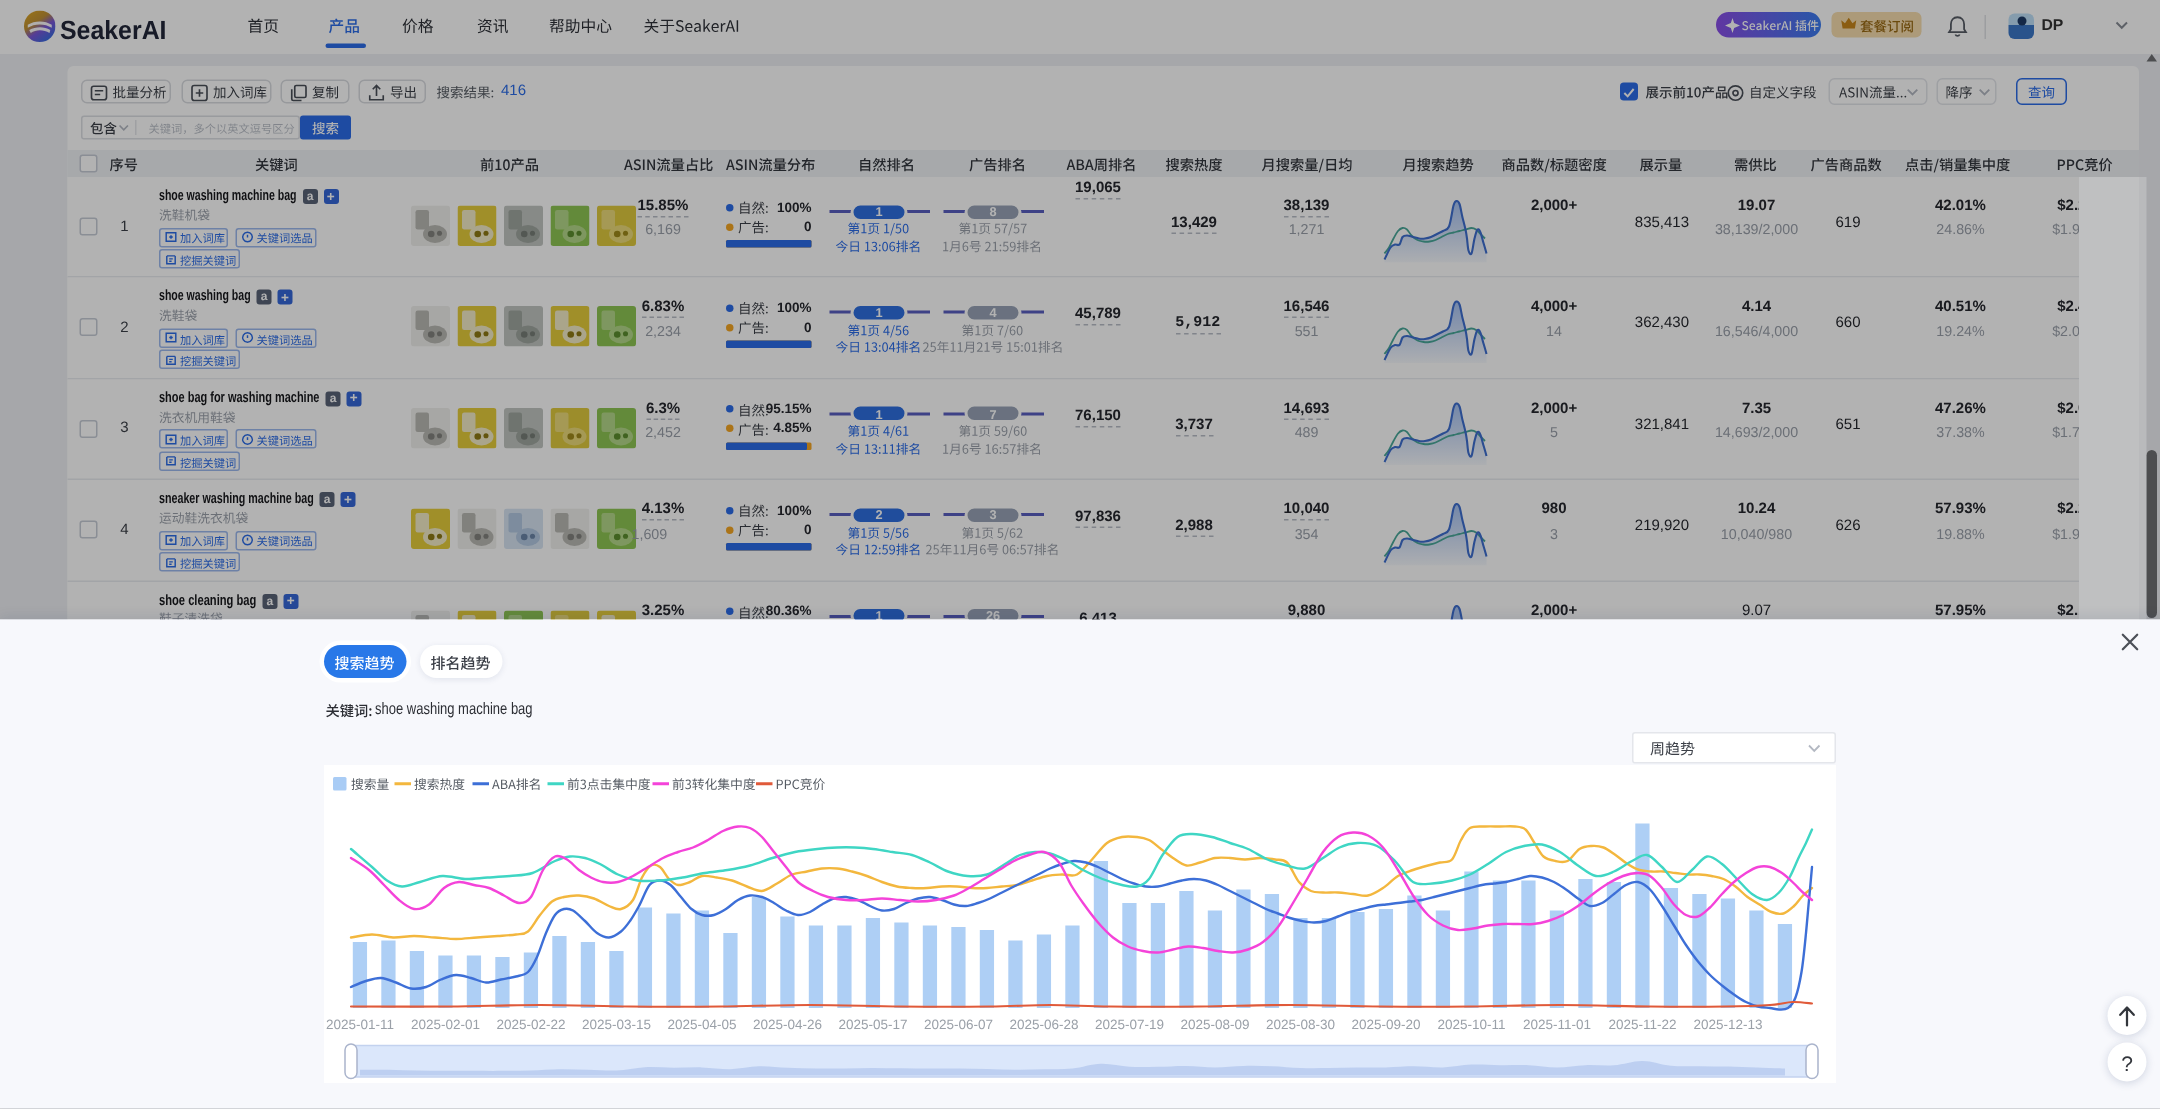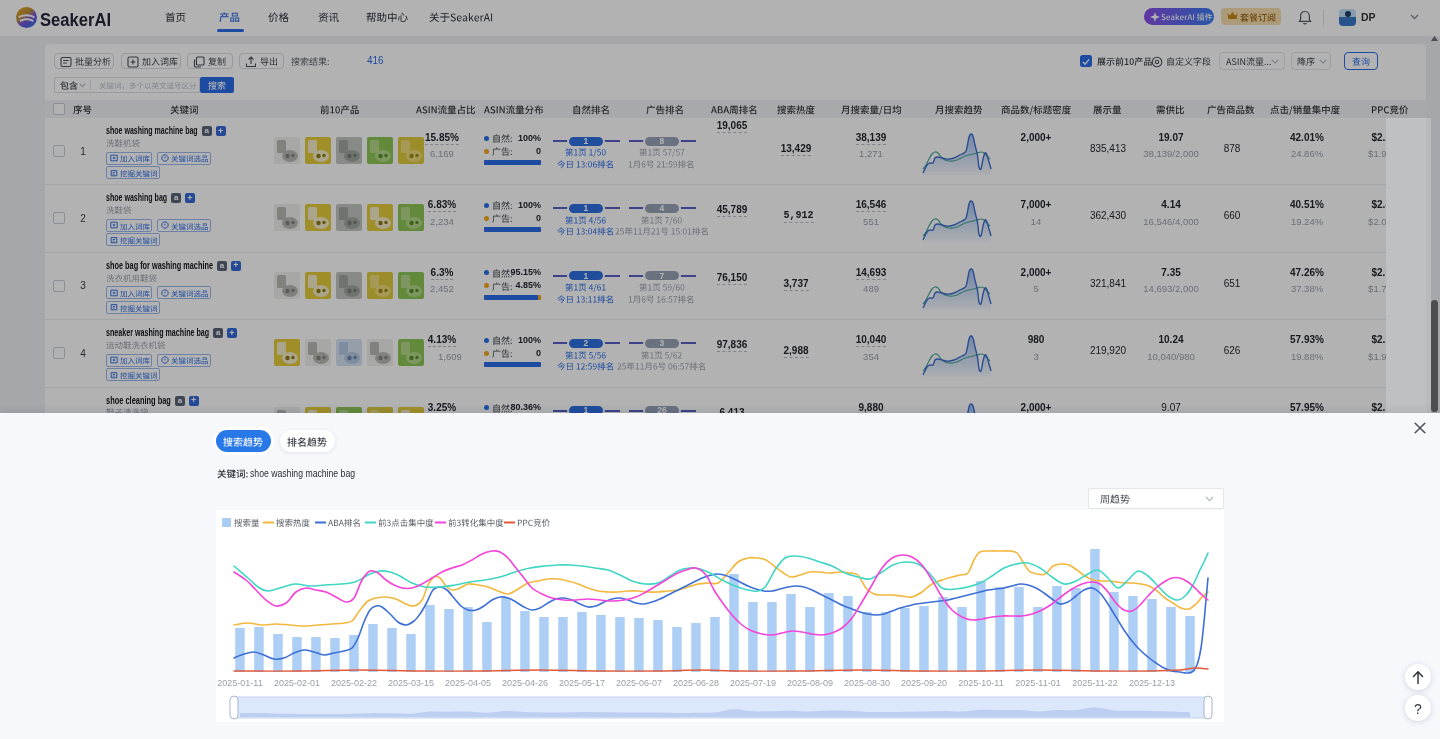--- a/index.html
+++ b/index.html
@@ -342,21 +342,21 @@
   </svg>
 <svg class="ab" style="left:291.0px;top:57.0px;" width="40" height="12" viewBox="0 0 40 12" fill="#555b63">
     <g transform="translate(0,7.92) scale(0.00900,-0.00900)">
       <use href="#q47" x="0"></use>
       <use href="#q48" x="1000"></use>
       <use href="#q49" x="2000"></use>
       <use href="#q50" x="3000"></use>
       <use href="#q51" x="4000"></use>
     </g>
   </svg>
-<span class="ab" style="top:56.0px;left:334.0px;font-size:10.0px;color:#2b6ce8;margin-left:33px;">416</span>
+<span class="ab" style="top:56.0px;left:334.0px;font-size:10.0px;color:#2b6ce8;">416</span>
 <div class="ab" style="left:1080px;top:55px;width:12px;height:12px;border-radius:2.5px;background:#2b6ce8"></div>
 <svg class="ab" style="left:1082px;top:57.5px" width="8" height="8" viewBox="0 0 9 8">
     <path d="M1 4 L3.5 6.5 L8 1" fill="none" stroke="#fff" stroke-width="1.5"></path>
   </svg>
 <svg class="ab" style="left:1097.0px;top:57.0px;" width="57" height="12" viewBox="0 0 57 12" fill="#3c4048">
     <g transform="translate(0,7.92) scale(0.00900,-0.00900)">
       <use href="#q52" x="0"></use>
       <use href="#q53" x="1000"></use>
       <use href="#q54" x="2000"></use>
       <use href="#q55" x="3000"></use>
@@ -786,21 +786,21 @@
       </defs>
       <path d="M2.0,44.0C2.7,42.7 4.8,37.7 6.0,36.0C7.2,34.3 8.0,34.3 9.0,34.0C10.0,33.7 11.2,34.8 12.0,34.0C12.8,33.2 13.2,30.0 14.0,29.0C14.8,28.0 15.8,28.0 17.0,28.0C18.2,28.0 19.7,28.7 21.0,29.0C22.3,29.3 23.7,29.8 25.0,30.0C26.3,30.2 27.7,30.2 29.0,30.0C30.3,29.8 31.7,29.5 33.0,29.0C34.3,28.5 35.7,27.7 37.0,27.0C38.3,26.3 39.7,25.8 41.0,25.0C42.3,24.2 43.8,24.8 45.0,22.0C46.2,19.2 47.2,10.8 48.0,8.0C48.8,5.2 49.3,5.2 50.0,5.0C50.7,4.8 51.3,5.2 52.0,7.0C52.7,8.8 53.3,13.2 54.0,16.0C54.7,18.8 55.5,21.7 56.0,24.0C56.5,26.3 56.7,27.7 57.0,30.0C57.3,32.3 57.5,36.3 58.0,38.0C58.5,39.7 59.3,41.3 60.0,40.0C60.7,38.7 61.3,32.7 62.0,30.0C62.7,27.3 63.3,24.7 64.0,24.0C64.7,23.3 65.3,24.5 66.0,26.0C66.7,27.5 67.3,30.7 68.0,33.0C68.7,35.3 69.7,38.8 70.0,40.0L70,46 L2,46 Z" fill="url(#mg)"></path>
       <path d="M2.0,40.0C2.5,39.3 4.0,37.7 5.0,36.0C6.0,34.3 7.0,31.8 8.0,30.0C9.0,28.2 10.0,26.2 11.0,25.0C12.0,23.8 13.0,23.2 14.0,23.0C15.0,22.8 16.0,23.2 17.0,24.0C18.0,24.8 18.8,26.8 20.0,28.0C21.2,29.2 22.7,30.3 24.0,31.0C25.3,31.7 26.7,31.8 28.0,32.0C29.3,32.2 30.7,32.2 32.0,32.0C33.3,31.8 34.7,31.5 36.0,31.0C37.3,30.5 38.7,29.7 40.0,29.0C41.3,28.3 42.7,27.5 44.0,27.0C45.3,26.5 46.7,26.3 48.0,26.0C49.3,25.7 50.7,25.3 52.0,25.0C53.3,24.7 54.7,24.3 56.0,24.0C57.3,23.7 58.8,23.0 60.0,23.0C61.2,23.0 62.0,23.3 63.0,24.0C64.0,24.7 65.0,26.0 66.0,27.0C67.0,28.0 68.5,29.5 69.0,30.0" fill="none" stroke="#4aa89a" stroke-width="1.2"></path>
       <path d="M2.0,44.0C2.7,42.7 4.8,37.7 6.0,36.0C7.2,34.3 8.0,34.3 9.0,34.0C10.0,33.7 11.2,34.8 12.0,34.0C12.8,33.2 13.2,30.0 14.0,29.0C14.8,28.0 15.8,28.0 17.0,28.0C18.2,28.0 19.7,28.7 21.0,29.0C22.3,29.3 23.7,29.8 25.0,30.0C26.3,30.2 27.7,30.2 29.0,30.0C30.3,29.8 31.7,29.5 33.0,29.0C34.3,28.5 35.7,27.7 37.0,27.0C38.3,26.3 39.7,25.8 41.0,25.0C42.3,24.2 43.8,24.8 45.0,22.0C46.2,19.2 47.2,10.8 48.0,8.0C48.8,5.2 49.3,5.2 50.0,5.0C50.7,4.8 51.3,5.2 52.0,7.0C52.7,8.8 53.3,13.2 54.0,16.0C54.7,18.8 55.5,21.7 56.0,24.0C56.5,26.3 56.7,27.7 57.0,30.0C57.3,32.3 57.5,36.3 58.0,38.0C58.5,39.7 59.3,41.3 60.0,40.0C60.7,38.7 61.3,32.7 62.0,30.0C62.7,27.3 63.3,24.7 64.0,24.0C64.7,23.3 65.3,24.5 66.0,26.0C66.7,27.5 67.3,30.7 68.0,33.0C68.7,35.3 69.7,38.8 70.0,40.0" fill="none" stroke="#3e6fd0" stroke-width="1.4"></path>
     </svg></div>
 <span class="ab" style="top:133.0px;left:1020.6px;font-size:10.0px;color:#26282e;font-weight:700;">2,000+</span>
 <span class="ab" style="top:149.2px;left:996px;font-size:12px;color:#9aa0aa;margin-top:38px;">45</span>
 <span class="ab" style="top:144.0px;left:1089.9px;font-size:10.0px;color:#26282e;">835,413</span>
 <span class="ab" style="top:133.0px;left:1158.5px;font-size:10.0px;color:#26282e;font-weight:700;">19.07</span>
 <span class="ab" style="top:149.2px;left:1143.3px;font-size:9.5px;color:#9aa0aa;">38,139/2,000</span>
-<span class="ab" style="top:144.0px;left:1223.7px;font-size:10.0px;color:#26282e;">878</span>
+<span class="ab" style="top:144.0px;left:1223.7px;font-size:10.0px;color:#26282e;">619</span>
 <span class="ab" style="top:133.0px;left:1290.0px;font-size:10.0px;color:#26282e;font-weight:700;">42.01%</span>
 <span class="ab" style="top:149.2px;left:1290.9px;font-size:9.5px;color:#9aa0aa;text-align:right;">24.86%</span>
 <span class="ab" style="top:133.0px;left:1371.5px;font-size:10.0px;color:#26282e;font-weight:700;">$2.27</span>
 <span class="ab" style="top:149.2px;left:1368.1px;font-size:9.5px;color:#9aa0aa;">$1.94</span>
 <div class="ab" style="left:45px;top:185.4px;width:1381px;height:67.4px;background:#fff;border-bottom:1px solid #e9ebef"></div>
 <div class="ab" style="left:53px;top:212.4px;width:12px;height:12px;border-radius:2px;border:1px solid #c6ccd6;background:#fff"></div>
 <span class="ab" style="top:213.9px;left:80.2px;font-size:10.0px;color:#3c4048;">2</span>
 <span class="ab" style="top:193.4px;left:106.0px;font-size:10.0px;color:#17181c;font-weight:700;transform:scaleX(0.705);transform-origin:0 50%;">shoe washing bag</span>
 <div class="ab" style="left:171.1px;top:193.4px;width:10px;height:10px;border-radius:2px;background:#5a6478"></div>
 <span class="ab" style="top:194.4px;left:173.9px;font-size:8.0px;color:#fff;font-weight:700;">a</span>
@@ -977,21 +977,21 @@
       <defs>
         <linearGradient id="mg" x1="0" y1="0" x2="0" y2="1">
           <stop offset="0" stop-color="#5b8fe8" stop-opacity="0.55"></stop>
           <stop offset="1" stop-color="#5b8fe8" stop-opacity="0.05"></stop>
         </linearGradient>
       </defs>
       <path d="M2.0,44.0C2.7,42.7 4.8,37.7 6.0,36.0C7.2,34.3 8.0,34.3 9.0,34.0C10.0,33.7 11.2,34.8 12.0,34.0C12.8,33.2 13.2,30.0 14.0,29.0C14.8,28.0 15.8,28.0 17.0,28.0C18.2,28.0 19.7,28.7 21.0,29.0C22.3,29.3 23.7,29.8 25.0,30.0C26.3,30.2 27.7,30.2 29.0,30.0C30.3,29.8 31.7,29.5 33.0,29.0C34.3,28.5 35.7,27.7 37.0,27.0C38.3,26.3 39.7,25.8 41.0,25.0C42.3,24.2 43.8,24.8 45.0,22.0C46.2,19.2 47.2,10.8 48.0,8.0C48.8,5.2 49.3,5.2 50.0,5.0C50.7,4.8 51.3,5.2 52.0,7.0C52.7,8.8 53.3,13.2 54.0,16.0C54.7,18.8 55.5,21.7 56.0,24.0C56.5,26.3 56.7,27.7 57.0,30.0C57.3,32.3 57.5,36.3 58.0,38.0C58.5,39.7 59.3,41.3 60.0,40.0C60.7,38.7 61.3,32.7 62.0,30.0C62.7,27.3 63.3,24.7 64.0,24.0C64.7,23.3 65.3,24.5 66.0,26.0C66.7,27.5 67.3,30.7 68.0,33.0C68.7,35.3 69.7,38.8 70.0,40.0L70,46 L2,46 Z" fill="url(#mg)"></path>
       <path d="M2.0,40.0C2.5,39.3 4.0,37.7 5.0,36.0C6.0,34.3 7.0,31.8 8.0,30.0C9.0,28.2 10.0,26.2 11.0,25.0C12.0,23.8 13.0,23.2 14.0,23.0C15.0,22.8 16.0,23.2 17.0,24.0C18.0,24.8 18.8,26.8 20.0,28.0C21.2,29.2 22.7,30.3 24.0,31.0C25.3,31.7 26.7,31.8 28.0,32.0C29.3,32.2 30.7,32.2 32.0,32.0C33.3,31.8 34.7,31.5 36.0,31.0C37.3,30.5 38.7,29.7 40.0,29.0C41.3,28.3 42.7,27.5 44.0,27.0C45.3,26.5 46.7,26.3 48.0,26.0C49.3,25.7 50.7,25.3 52.0,25.0C53.3,24.7 54.7,24.3 56.0,24.0C57.3,23.7 58.8,23.0 60.0,23.0C61.2,23.0 62.0,23.3 63.0,24.0C64.0,24.7 65.0,26.0 66.0,27.0C67.0,28.0 68.5,29.5 69.0,30.0" fill="none" stroke="#4aa89a" stroke-width="1.2"></path>
       <path d="M2.0,44.0C2.7,42.7 4.8,37.7 6.0,36.0C7.2,34.3 8.0,34.3 9.0,34.0C10.0,33.7 11.2,34.8 12.0,34.0C12.8,33.2 13.2,30.0 14.0,29.0C14.8,28.0 15.8,28.0 17.0,28.0C18.2,28.0 19.7,28.7 21.0,29.0C22.3,29.3 23.7,29.8 25.0,30.0C26.3,30.2 27.7,30.2 29.0,30.0C30.3,29.8 31.7,29.5 33.0,29.0C34.3,28.5 35.7,27.7 37.0,27.0C38.3,26.3 39.7,25.8 41.0,25.0C42.3,24.2 43.8,24.8 45.0,22.0C46.2,19.2 47.2,10.8 48.0,8.0C48.8,5.2 49.3,5.2 50.0,5.0C50.7,4.8 51.3,5.2 52.0,7.0C52.7,8.8 53.3,13.2 54.0,16.0C54.7,18.8 55.5,21.7 56.0,24.0C56.5,26.3 56.7,27.7 57.0,30.0C57.3,32.3 57.5,36.3 58.0,38.0C58.5,39.7 59.3,41.3 60.0,40.0C60.7,38.7 61.3,32.7 62.0,30.0C62.7,27.3 63.3,24.7 64.0,24.0C64.7,23.3 65.3,24.5 66.0,26.0C66.7,27.5 67.3,30.7 68.0,33.0C68.7,35.3 69.7,38.8 70.0,40.0" fill="none" stroke="#3e6fd0" stroke-width="1.4"></path>
     </svg></div>
-<span class="ab" style="top:200.4px;left:1020.6px;font-size:10.0px;color:#26282e;font-weight:700;">7,000+</span>
+<span class="ab" style="top:200.4px;left:1020.6px;font-size:10.0px;color:#26282e;font-weight:700;">4,000+</span>
 <span class="ab" style="top:216.7px;left:1030.7px;font-size:9.5px;color:#9aa0aa;">14</span>
 <span class="ab" style="top:211.4px;left:1089.9px;font-size:10.0px;color:#26282e;">362,430</span>
 <span class="ab" style="top:200.4px;left:1161.3px;font-size:10.0px;color:#26282e;font-weight:700;">4.14</span>
 <span class="ab" style="top:216.7px;left:1143.3px;font-size:9.5px;color:#9aa0aa;">16,546/4,000</span>
 <span class="ab" style="top:211.4px;left:1223.7px;font-size:10.0px;color:#26282e;">660</span>
 <span class="ab" style="top:200.4px;left:1290.0px;font-size:10.0px;color:#26282e;font-weight:700;">40.51%</span>
 <span class="ab" style="top:216.7px;left:1290.9px;font-size:9.5px;color:#9aa0aa;">19.24%</span>
 <span class="ab" style="top:200.4px;left:1371.5px;font-size:10.0px;color:#26282e;font-weight:700;">$2.42</span>
 <span class="ab" style="top:216.7px;left:1368.1px;font-size:9.5px;color:#9aa0aa;">$2.08</span>
 <div class="ab" style="left:45px;top:252.8px;width:1381px;height:67.4px;background:#fff;border-bottom:1px solid #e9ebef"></div>
@@ -1275,21 +1275,21 @@
     <circle cx="19" cy="18.5" r="1.7" fill="#83837e"></circle>
   </svg>
 <svg class="ab" style="left:398.0px;top:339.2px" width="26" height="27" viewBox="0 0 26 27">
     <rect width="26" height="27" rx="2" fill="#8fc653"></rect>
     <rect x="3" y="3" width="9" height="13" rx="1.5" fill="#b5d98a"></rect>
     <ellipse cx="16" cy="19" rx="8" ry="6" fill="#b5d98a"></ellipse>
     <circle cx="13.5" cy="19" r="2.2" fill="#5c8f2e"></circle>
     <circle cx="19" cy="18.5" r="1.7" fill="#5c8f2e"></circle>
   </svg>
 <span class="ab" style="top:335.2px;left:427.8px;font-size:10.0px;color:#26282e;font-weight:700;border-bottom:1px dashed #b9bec8;padding-bottom:1px;">4.13%</span>
-<span class="ab" style="top:351.5px;left:438px;font-size:9.5px;color:#9aa0aa;">1,609</span>
+<span class="ab" style="top:351.5px;left:421px;font-size:9.5px;color:#9aa0aa;">1,609</span>
 <div class="ab" style="left:484px;top:337.7px;width:5px;height:5px;border-radius:50%;background:#2b6ce8"></div>
 <svg class="ab" style="left:492.0px;top:336.2px;" width="22" height="12" viewBox="0 0 22 12" fill="#3c4048">
     <g transform="translate(0,7.92) scale(0.00900,-0.00900)">
       <use href="#q57" x="0"></use>
       <use href="#q135" x="1000"></use>
       <use href="#q51" x="2000"></use>
     </g>
   </svg>
 <span class="ab" style="top:335.7px;right:899.0px;font-size:9.0px;color:#26282e;font-weight:700;">100%</span>
 <div class="ab" style="left:484px;top:350.7px;width:5px;height:5px;border-radius:50%;background:#f5a623"></div>

